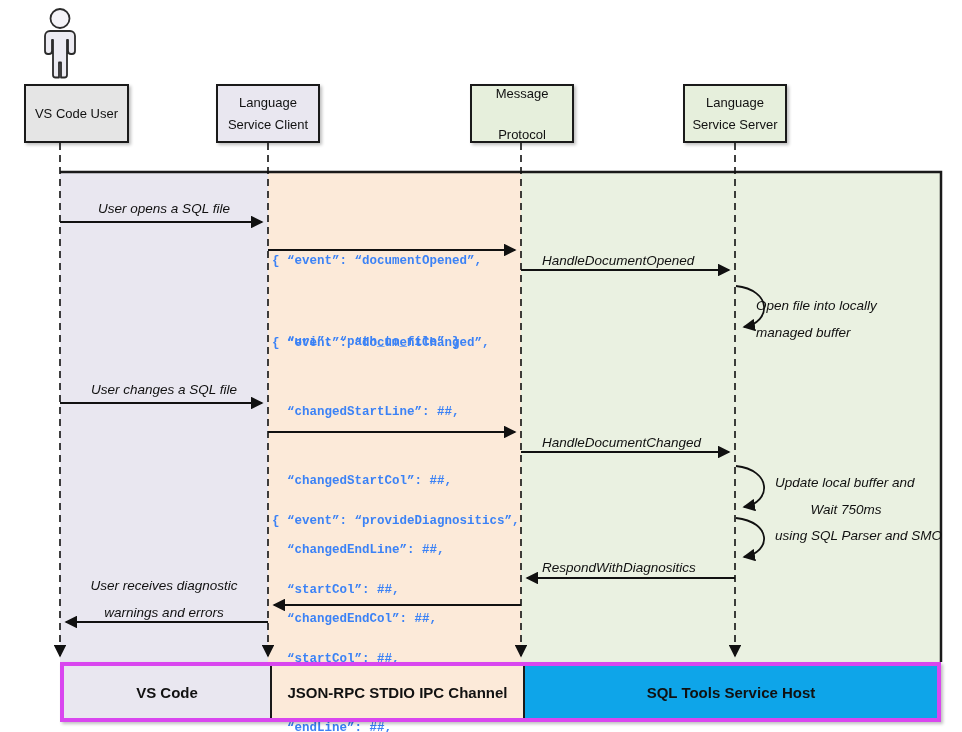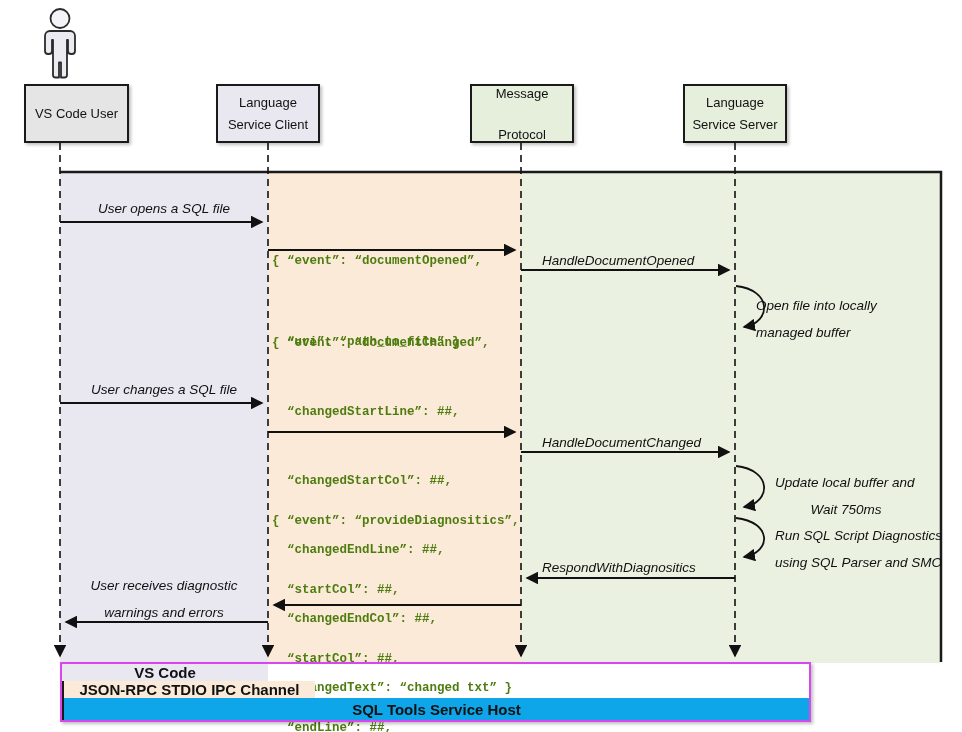--- a/index.html
+++ b/index.html
@@ -26,30 +26,30 @@
   .pbox-server{left:683px;width:104px;background:#e6efdc;}
   
   #overlay{position:absolute;left:0;top:0;width:962px;height:732px;pointer-events:none;}
   
   .msg{position:absolute;font-style:italic;font-size:13.5px;line-height:17px;white-space:nowrap;}
   .msg-center{left:60px;width:208px;text-align:center;font-style:italic;}
   .note{position:absolute;font-style:italic;font-size:13.5px;line-height:27px;white-space:nowrap;}
   
   .payload{
     position:absolute;left:272px;font-family:"Liberation Mono",monospace;
-    font-weight:bold;font-size:12.5px;white-space:pre;color:#4d7c0f;
+    font-weight:bold;font-size:12.5px;white-space:pre;color:#3b82f6;
   }
   .payload div{height:0;}
   .pl-2{line-height:27px;}
   .pl-6{line-height:23px;}
   .payload .ln{height:auto;}
   
   #footer-row{
-    position:absolute;left:60px;top:662px;width:751px;height:60px;box-sizing:border-box;
-    border:2px solid #d946ef;display:flex;box-shadow:2px 2px 3px rgba(0,0,0,.25);flex-direction:column;
+    position:absolute;left:60px;top:662px;width:881px;height:60px;box-sizing:border-box;
+    border:4px solid #d946ef;display:flex;box-shadow:2px 2px 3px rgba(0,0,0,.25);
   }
   .fcell{
     box-sizing:border-box;display:flex;align-items:center;justify-content:center;
     font-weight:bold;font-size:15px;
   }
   .fcell-user{width:206px;background:#e9e7f0;}
   .fcell-channel{width:253px;background:#fcead9;border-left:2px solid #1a1a1a;text-align:center;}
   .fcell-host{flex:1;background:#0ea5e9;border-left:2px solid #1a1a1a;}
   .two-line-center{text-align:center;}
 </style>
@@ -137,21 +137,20 @@
 
   <div class="note" style="left:756px;top:292px">
     <div>Open file into locally</div>
     <div>managed buffer</div>
   </div>
   <div class="note" style="left:775px;top:469px;width:142px">
     <div>Update local buffer and</div>
     <div style="text-align:center">Wait 750ms</div>
   </div>
   <div class="note" style="left:775px;top:522px">
-    <div>Run SQL Script Diagnostics</div>
     <div>using SQL Parser and SMO</div>
   </div>
 
   <div class="payload pl-2" style="top:194px">
     <div class="ln">{ “event”: “documentOpened”,</div>
     <div class="ln">  “uri”: “path_to_file” }</div>
   </div>
   <div class="payload pl-6" style="top:286px">
     <div class="ln">{ “event”: “documentChanged”,</div>
     <div class="ln">  “changedStartLine”: ##,</div>

